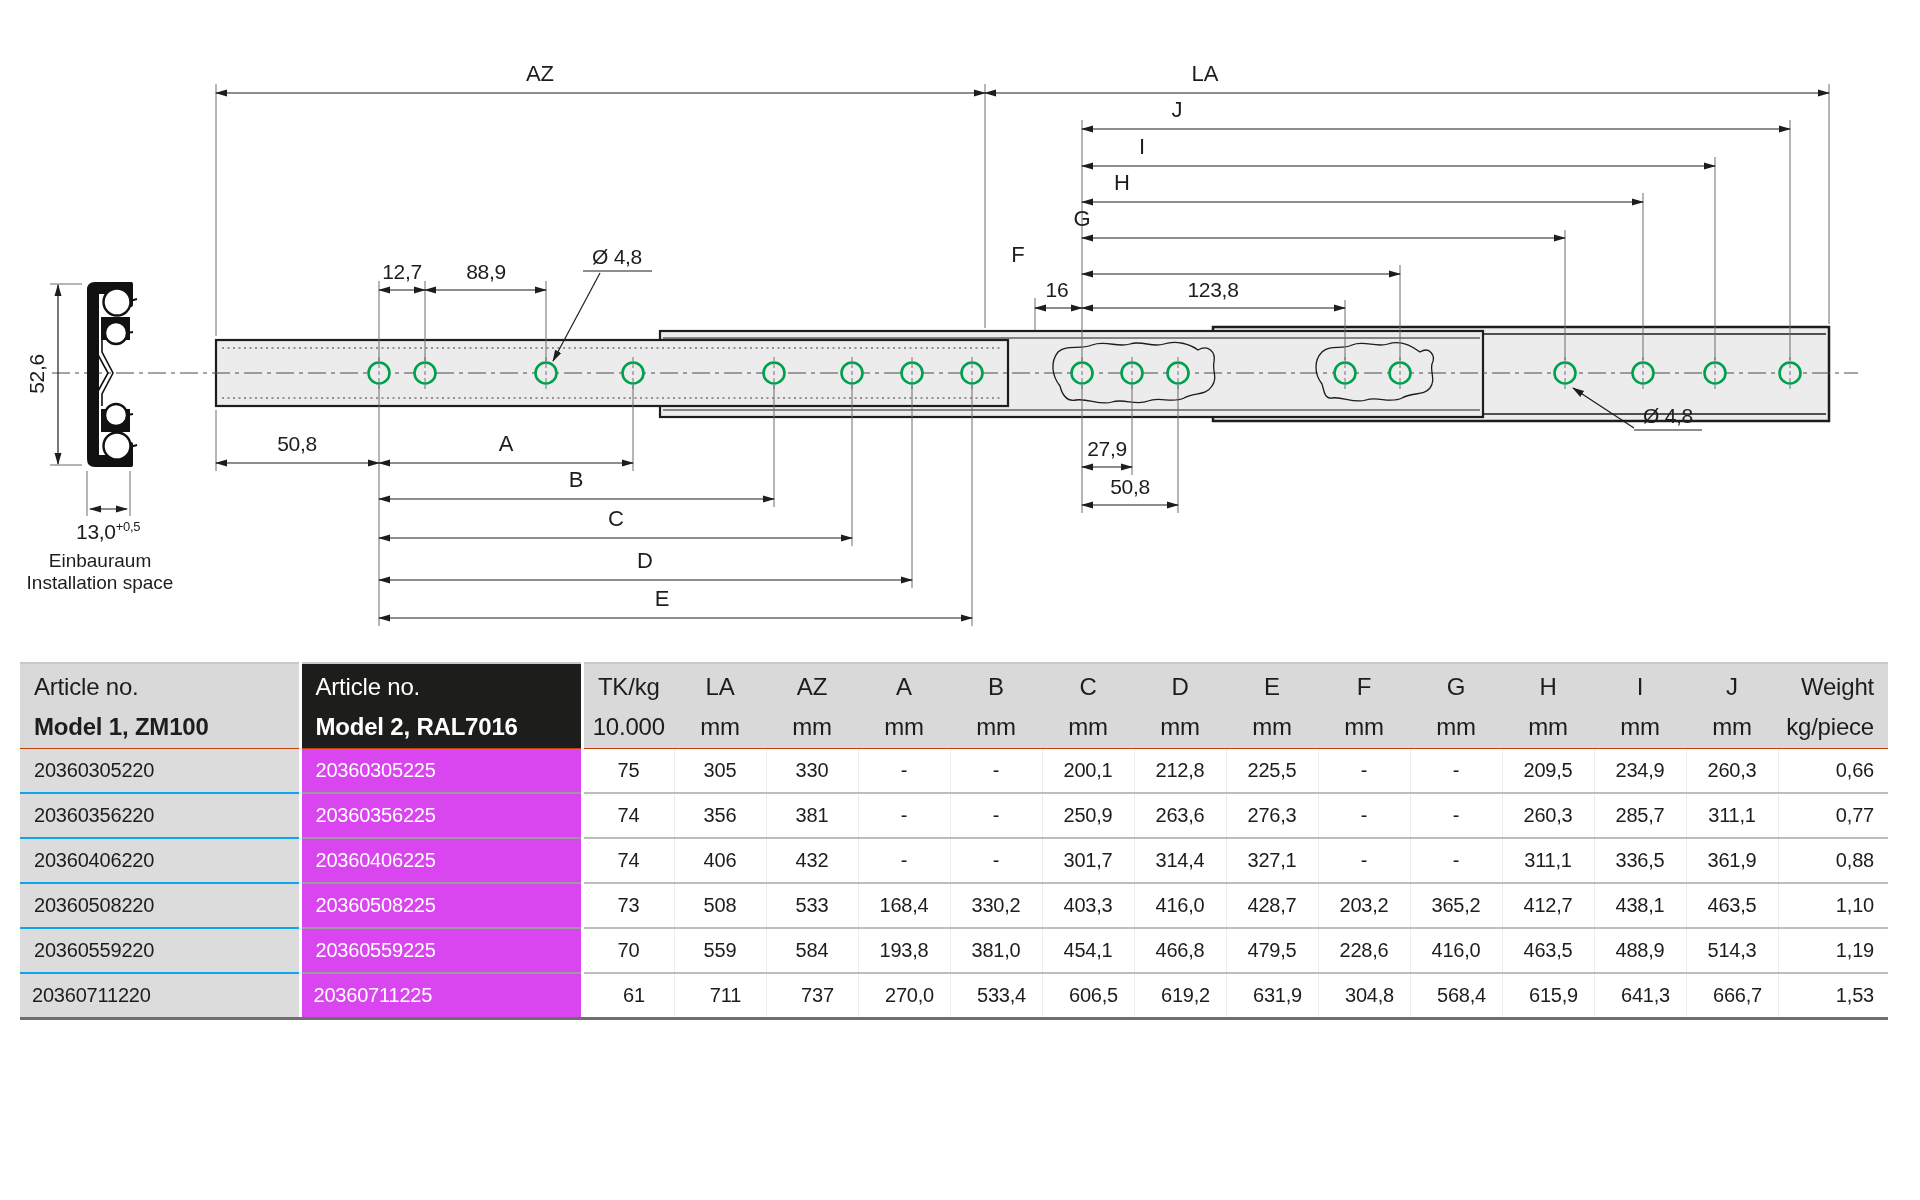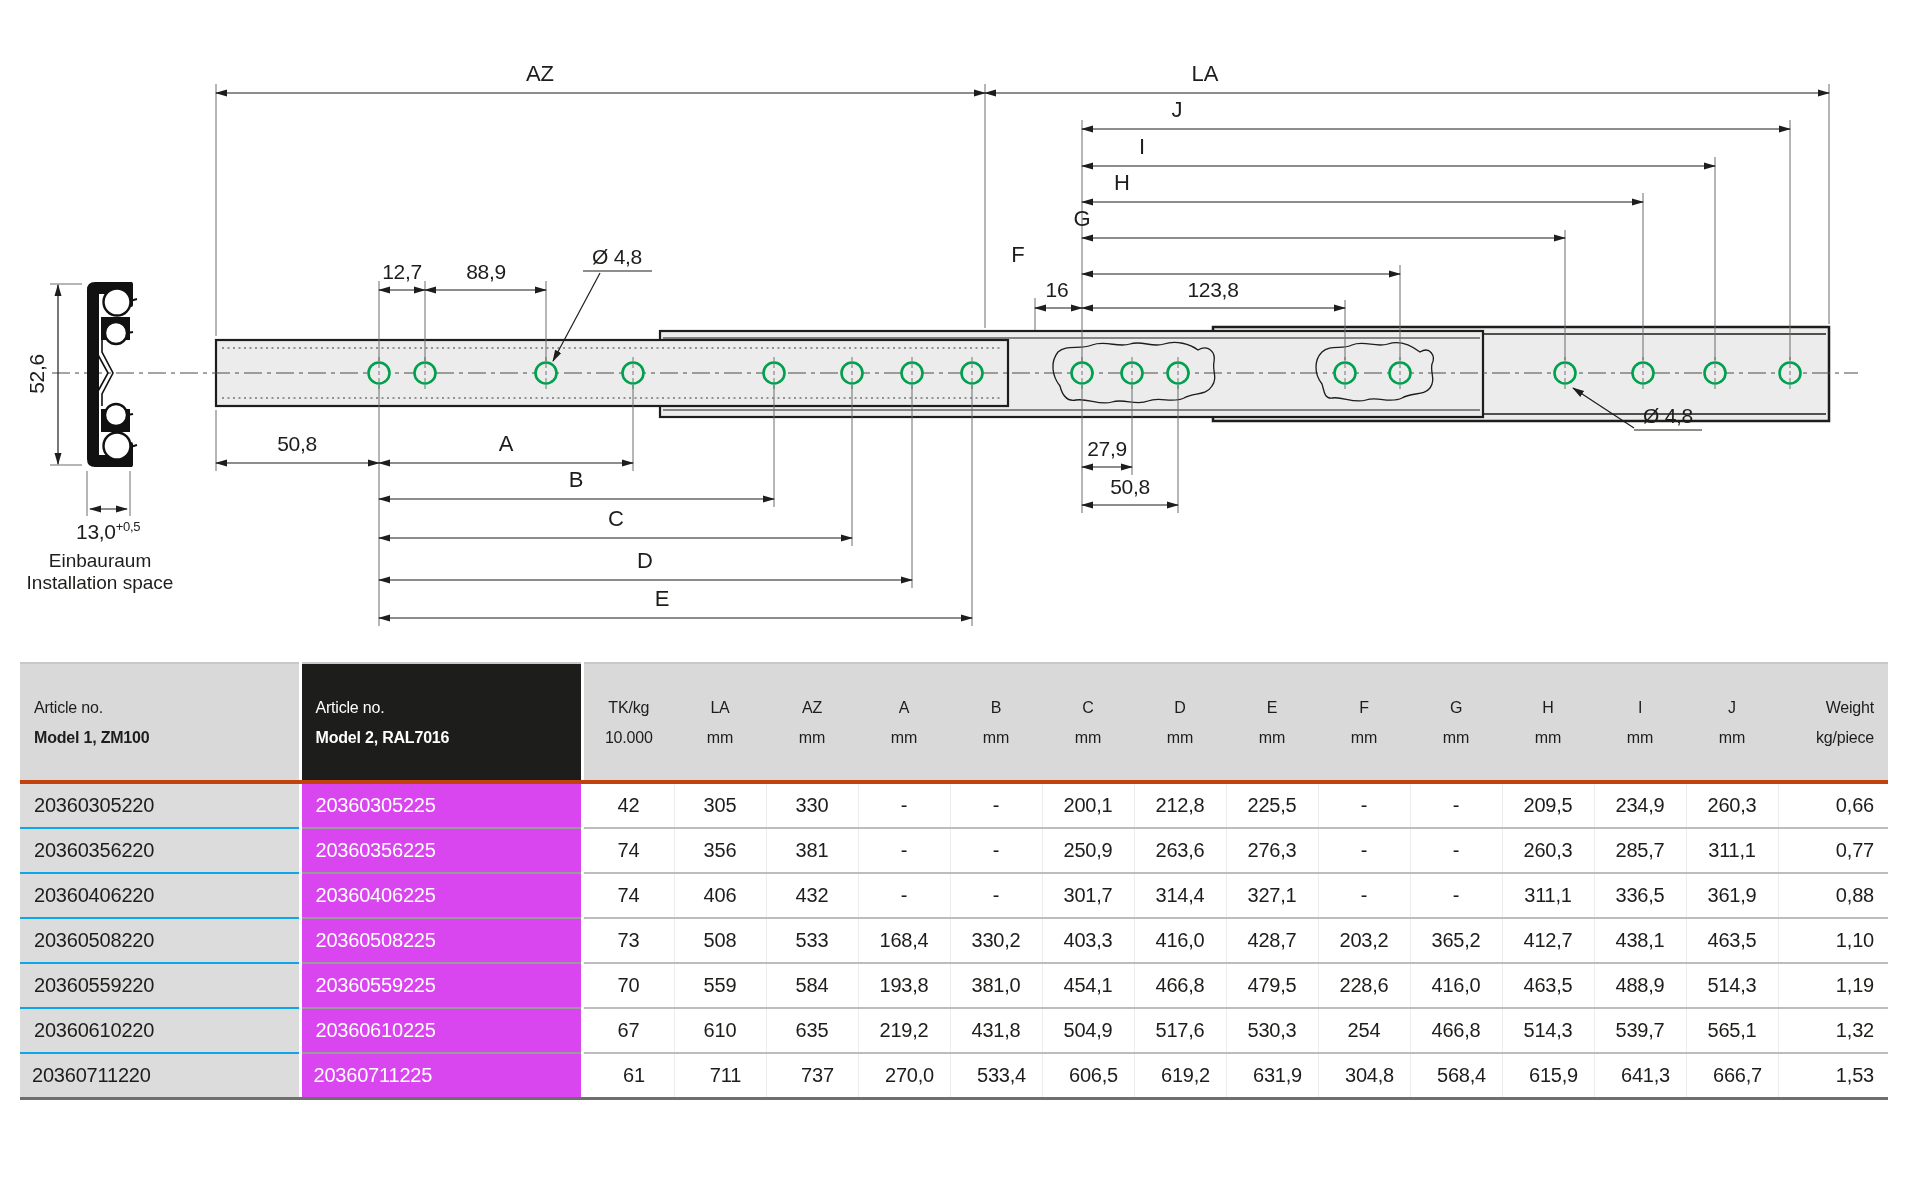--- a/index.html
+++ b/index.html
@@ -7,22 +7,22 @@
     width:1920px;height:1200px;background:#ffffff;overflow:hidden;
     font-family:"Liberation Sans",sans-serif;color:#1d1d1b;
   }
   .diagram{display:block;}
   .diagram text{fill:#1d1d1b;font-family:"Liberation Sans",sans-serif;}
   .dimtxt{font-size:21px;letter-spacing:-0.3px;}
   .dimletter{font-size:22px;}
   .smalltxt{font-size:19px;}
   .tablewrap{margin:14px 16px 0 20px;}
   table{border-collapse:collapse;table-layout:fixed;width:1868px;border-top:2px solid #c9c9c9;}
-  th{font-weight:normal;height:84px;background:#d9d9d9;border-bottom:4px solid #c2410c;
-     padding:16px;text-align:center;vertical-align:middle;font-size:16px;letter-spacing:-0.2px;}
+  th{font-weight:normal;height:84px;background:#d9d9d9;border-bottom:1px solid #c2410c;
+     padding:0;text-align:center;vertical-align:middle;font-size:24px;letter-spacing:-0.2px;}
   th .h1{margin:2px 0 12px 0;}
   th .h2{margin:0;}
   th.c1,td.c1{text-align:left;padding-left:14px;}
   th.c1 .h2,th.c2 .h2{font-weight:bold;}
   th.c2,td.c2{text-align:left;padding-left:14px;background:#1d1d1b;color:#ffffff;
      border-left:3px solid #ffffff;border-right:3px solid #ffffff;}
   td{height:41px;font-size:20px;text-align:center;background:#ffffff;
      border-bottom:2px solid #bdbdbd;letter-spacing:-0.2px;}
   td.c1{background:#dcdcdc;border-bottom:2px solid #0ea5e9;}
   td.c2{background:#d946ef;color:#ffffff;border-bottom:2px solid #9b9b9b;}
@@ -311,21 +311,21 @@
         <th class="wt">
             <div class="h1">Weight</div>
             <div class="h2">kg/piece</div>
           </th>
       </tr>
     </thead>
     <tbody>
         <tr>
           <td class="c1">20360305220</td>
           <td class="c2">20360305225</td>
-          <td class="vc">42</td>
+          <td class="vc">75</td>
           <td class="vc">305</td>
           <td class="vc">330</td>
           <td class="vc">-</td>
           <td class="vc">-</td>
           <td class="vc">200,1</td>
           <td class="vc">212,8</td>
           <td class="vc">225,5</td>
           <td class="vc">-</td>
           <td class="vc">-</td>
           <td class="vc">209,5</td>
@@ -399,38 +399,20 @@
           <td class="vc">466,8</td>
           <td class="vc">479,5</td>
           <td class="vc">228,6</td>
           <td class="vc">416,0</td>
           <td class="vc">463,5</td>
           <td class="vc">488,9</td>
           <td class="vc">514,3</td>
           <td class="vc wt">1,19</td>
         </tr>
         <tr>
-          <td class="c1">20360610220</td>
-          <td class="c2">20360610225</td>
-          <td class="vc">67</td>
-          <td class="vc">610</td>
-          <td class="vc">635</td>
-          <td class="vc">219,2</td>
-          <td class="vc">431,8</td>
-          <td class="vc">504,9</td>
-          <td class="vc">517,6</td>
-          <td class="vc">530,3</td>
-          <td class="vc">254</td>
-          <td class="vc">466,8</td>
-          <td class="vc">514,3</td>
-          <td class="vc">539,7</td>
-          <td class="vc">565,1</td>
-          <td class="vc wt">1,32</td>
-        </tr>
-        <tr>
           <td class="c1">20360711220</td>
           <td class="c2">20360711225</td>
           <td class="vc">61</td>
           <td class="vc">711</td>
           <td class="vc">737</td>
           <td class="vc">270,0</td>
           <td class="vc">533,4</td>
           <td class="vc">606,5</td>
           <td class="vc">619,2</td>
           <td class="vc">631,9</td>

